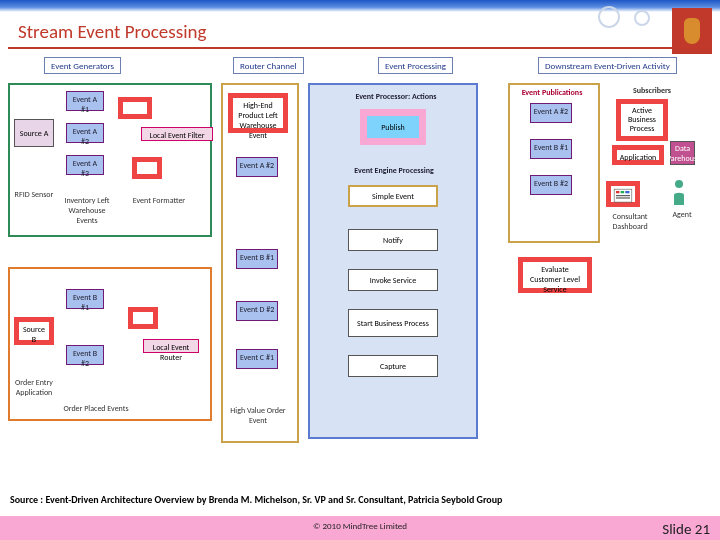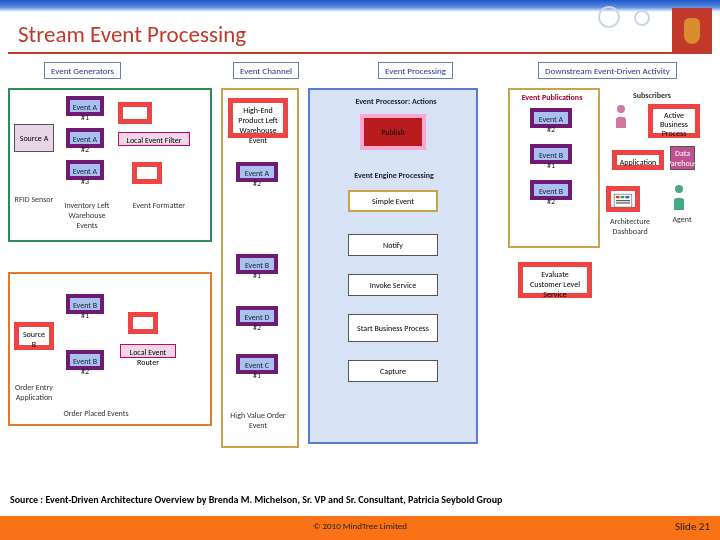--- a/index.html
+++ b/index.html
@@ -1,54 +1,54 @@
 <!DOCTYPE html>
 <html><head>
 <meta charset="utf-8">
 <style>
   body { margin:0; font-family: Calibri, Arial, sans-serif; width:720px; height:540px; background:#fff; overflow:hidden; position:relative; }
   .topbar { height:12px; background:linear-gradient(to bottom,#1e56c8,#5a8de0 60%,#fff); position:relative; }
   .circ { position:absolute; border:2px solid #cbd7e8; border-radius:50%; background:#fff0; }
   .corner-logo { position:absolute; right:8px; top:8px; width:40px; height:46px; background:#c0392b; display:flex; align-items:center; justify-content:center; }
   .corner-logo::before { content:""; width:16px; height:26px; background:#d98c2e; border-radius:8px 8px 12px 12px; }
-  .title { color:#c0392b; font-size:23px; padding:8px 0 4px 18px; font-weight:500; }
+  .title { color:#c0392b; font-size:19px; padding:8px 0 4px 18px; font-weight:500; }
   .underline { height:2px; background:#c0392b; margin:0 8px; }
   .diagram { position:relative; margin:8px 8px 0 8px; height:400px; }
   .hdr { position:absolute; top:0; font-size:9px; color:#233a8a; border:1px solid #6b7fb0; background:#fefeff; padding:2px 6px; white-space:nowrap; }
   .box, .inner, .pill { position:absolute; font-size:8px; text-align:center; box-sizing:border-box; }
   .group { position:absolute; border:1px solid #6b8; }
   .lbl { position:absolute; font-size:8px; text-align:center; color:#333; }
   .bx { border:1px solid #555; background:#eef1f7; padding:2px; display:flex;align-items:center;justify-content:center; }
   .bxw { border:5px solid #ef4444; background:#fff; padding:2px; }
-  .bxb { border:4px solid #701a75; background:#a9c1ee; padding:2px; color:#223; }
-  .bxp { border:1px solid #c06; background:#f2d7e6; padding:2px; }
+  .bxb { border:1px solid #701a75; background:#a9c1ee; padding:2px; color:#223; }
+  .bxp { border:1px solid #c06; background:#f2d7e6; padding:2px;margin-left:23px; }
   .gold { border:2px solid #caa24a; }
   .grn { border:2px solid #2e8b57; }
   .org { border:2px solid #e07b2e; }
   .blu { border:2px solid #5a7bd0; background:#d7e2f5; }
   .source { position:absolute; bottom:34px; left:10px; font-size:10px; font-weight:600; }
-  .footer { position:absolute; bottom:0; left:0; right:0; height:24px; background:#f97316; }
+  .footer { position:absolute; bottom:0; left:0; right:0; height:24px; background:#f9a8d4; }
   .copy { position:absolute; left:0; right:0; text-align:center; top:4px; font-size:9px; color:#222; }
-  .slide { position:absolute; right:10px; top:4px; font-size:11px; color:#222; }
+  .slide { position:absolute; right:10px; top:4px; font-size:15px; color:#222; }
 </style>
 </head>
 <body>
 
 <div class="topbar">
   <span class="circ" style="width:18px;height:18px;right:100px;top:6px"></span>
   <span class="circ" style="width:12px;height:12px;right:70px;top:10px"></span>
 </div>
 <div class="corner-logo"></div>
 <div class="title">Stream Event Processing</div>
 <div class="underline"></div>
 
 <div class="diagram">
 
   <div class="hdr" style="left:36px">Event Generators</div>
-  <div class="hdr" style="left:225px">Event Channel</div>
+  <div class="hdr" style="left:225px">Router Channel</div>
   <div class="hdr" style="left:370px">Event Processing</div>
   <div class="hdr" style="left:530px">Downstream Event-Driven Activity</div>
 
   <div class="group grn" style="left:0;top:26px;width:200px;height:150px"></div>
   <div class="box bx" style="left:6px;top:62px;width:40px;height:28px;background:#e8d5e8">Source A</div>
   <div class="lbl" style="left:4px;top:132px;width:44px">RFID Sensor</div>
   <div class="box bxb" style="left:58px;top:34px;width:38px;height:20px">Event A #1</div>
   <div class="box bxb" style="left:58px;top:66px;width:38px;height:20px">Event A #2</div>
   <div class="box bxb" style="left:58px;top:98px;width:38px;height:20px">Event A #3</div>
   <div class="lbl" style="left:52px;top:138px;width:54px">Inventory Left Warehouse Events</div>
@@ -69,55 +69,55 @@
   <div class="group gold" style="left:213px;top:26px;width:74px;height:356px"></div>
   <div class="box bxw" style="left:220px;top:36px;width:60px;height:40px;line-height:10px">High-End Product Left Warehouse Event</div>
   <div class="box bxb" style="left:228px;top:100px;width:42px;height:20px">Event A #2</div>
   <div class="box bxb" style="left:228px;top:192px;width:42px;height:20px">Event B #1</div>
   <div class="box bxb" style="left:228px;top:244px;width:42px;height:20px">Event D #2</div>
   <div class="box bxb" style="left:228px;top:292px;width:42px;height:20px">Event C #1</div>
   <div class="lbl" style="left:216px;top:348px;width:68px">High Value Order Event</div>
 
   <div class="box blu" style="left:300px;top:26px;width:170px;height:356px"></div>
   <div class="lbl" style="left:328px;top:34px;width:120px;color:#223;font-weight:600">Event Processor: Actions</div>
-  <div class="box bx" style="left:352px;top:52px;width:66px;height:36px;border:4px solid #f9a8d4;background:#b91c1c">Publish</div>
+  <div class="box bx" style="left:352px;top:52px;width:66px;height:36px;border:7px solid #f9a8d4;background:#7dd3fc">Publish</div>
   <div class="lbl" style="left:326px;top:108px;width:120px;color:#223;font-weight:600">Event Engine Processing</div>
   <div class="box bx" style="left:340px;top:172px;width:90px;height:22px;background:#fff">Notify</div>
   <div class="box bx" style="left:340px;top:128px;width:90px;height:22px;border:2px solid #caa24a;background:#fff">Simple Event</div>
   <div class="box bx" style="left:340px;top:212px;width:90px;height:22px;background:#fff">Invoke Service</div>
   <div class="box bx" style="left:340px;top:298px;width:90px;height:22px;background:#fff">Capture</div>
   <div class="box bx" style="left:340px;top:252px;width:90px;height:28px;background:#fff">Start Business Process</div>
 
   <div class="group gold" style="left:500px;top:26px;width:88px;height:156px"></div>
   <div class="lbl" style="left:504px;top:30px;width:80px;color:#a03;font-weight:600">Event Publications</div>
   <div class="box bxb" style="left:522px;top:46px;width:42px;height:20px">Event A #2</div>
   <div class="box bxb" style="left:522px;top:82px;width:42px;height:20px">Event B #1</div>
   <div class="box bxb" style="left:522px;top:118px;width:42px;height:20px">Event B #2</div>
 
   <div class="lbl" style="left:614px;top:28px;width:60px;font-weight:600">Subscribers</div>
   <div class="box" style="left:604px;top:42px;width:18px;height:24px">
     <svg viewBox="0 0 18 24">
         <circle cx="9" cy="5" r="4" fill="#d277a0"></circle>
         <path d="M4 24v-9c0-3 10-3 10 0v9" fill="#d277a0"></path>
       </svg>
   </div>
-  <div class="box bxw" style="left:640px;top:42px;width:52px;height:34px;line-height:9px">Active Business Process</div>
+  <div class="box bxw" style="left:608px;top:42px;width:52px;height:42px;line-height:9px">Active Business Process</div>
   <div class="box bxw" style="left:604px;top:88px;width:52px;height:20px">Application</div>
   <div class="box bx" style="left:662px;top:84px;width:25px;height:24px;background:#c0508f;color:#fff">Data Warehouse</div>
   <div class="box bxw" style="left:598px;top:124px;width:34px;height:26px">
     <svg viewBox="0 0 34 26">
         <rect x="2" y="2" width="30" height="22" fill="#fff" stroke="#555"></rect>
         <rect x="5" y="5" width="6" height="4" fill="#d33"></rect>
         <rect x="13" y="5" width="6" height="4" fill="#2a5"></rect>
         <rect x="21" y="5" width="7" height="4" fill="#36c"></rect>
         <rect x="5" y="12" width="24" height="2" fill="#555"></rect>
         <rect x="5" y="16" width="24" height="2" fill="#555"></rect>
       </svg>
   </div>
-  <div class="lbl" style="left:594px;top:154px;width:56px">Architecture Dashboard</div>
+  <div class="lbl" style="left:594px;top:154px;width:56px">Consultant Dashboard</div>
   <div class="box" style="left:662px;top:122px;width:18px;height:26px">
     <svg viewBox="0 0 18 26">
         <circle cx="9" cy="5" r="4" fill="#4a8"></circle>
         <path d="M4 26v-10c0-3 10-3 10 0v10" fill="#4a8"></path>
       </svg>
   </div>
   <div class="lbl" style="left:656px;top:152px;width:36px">Agent</div>
 
   <div class="box bxw" style="left:510px;top:200px;width:74px;height:36px;line-height:10px">Evaluate Customer Level Service</div>
 

